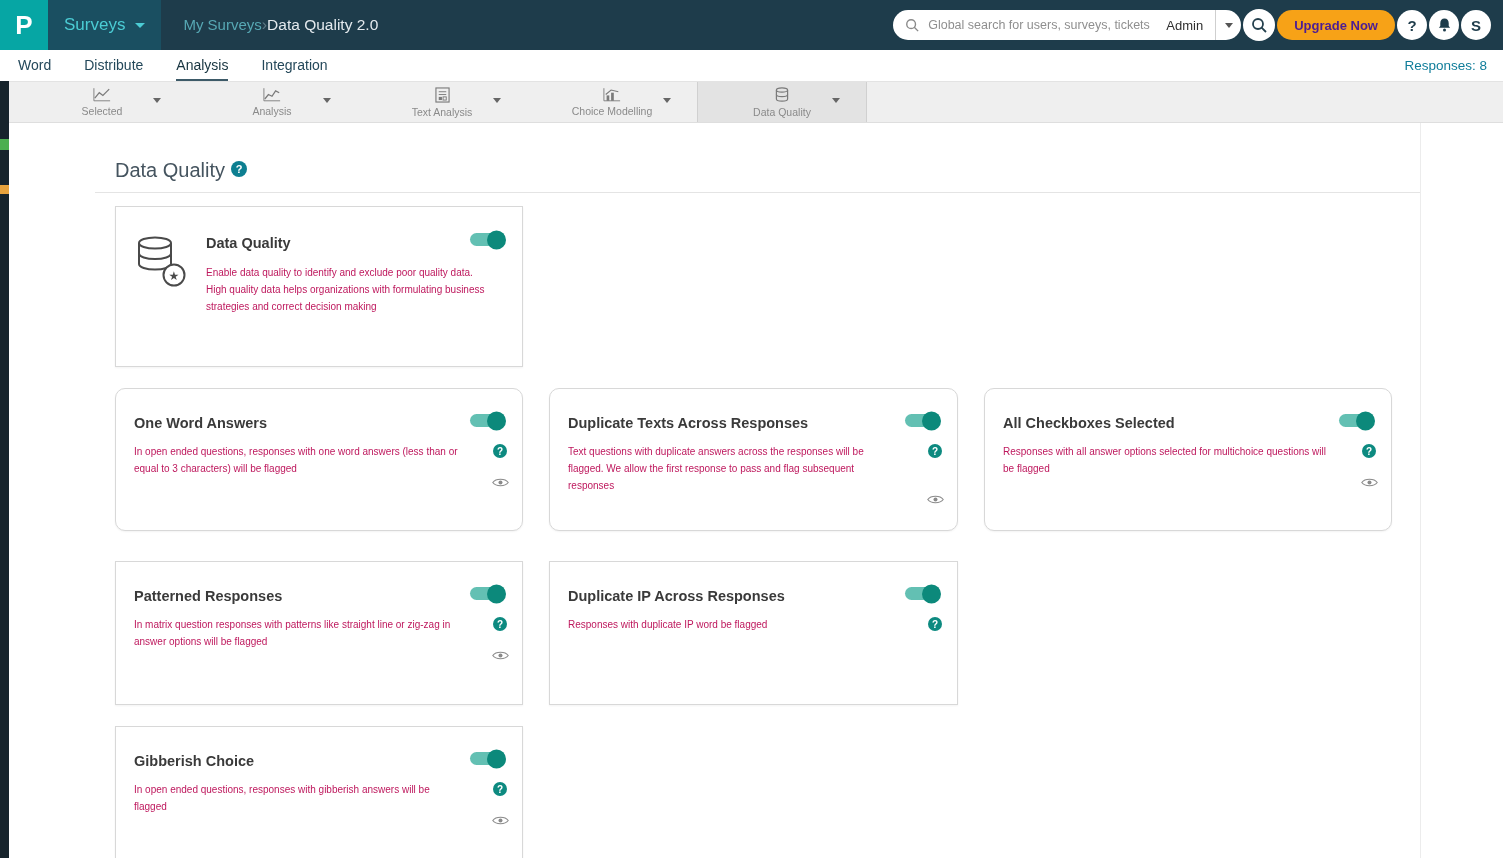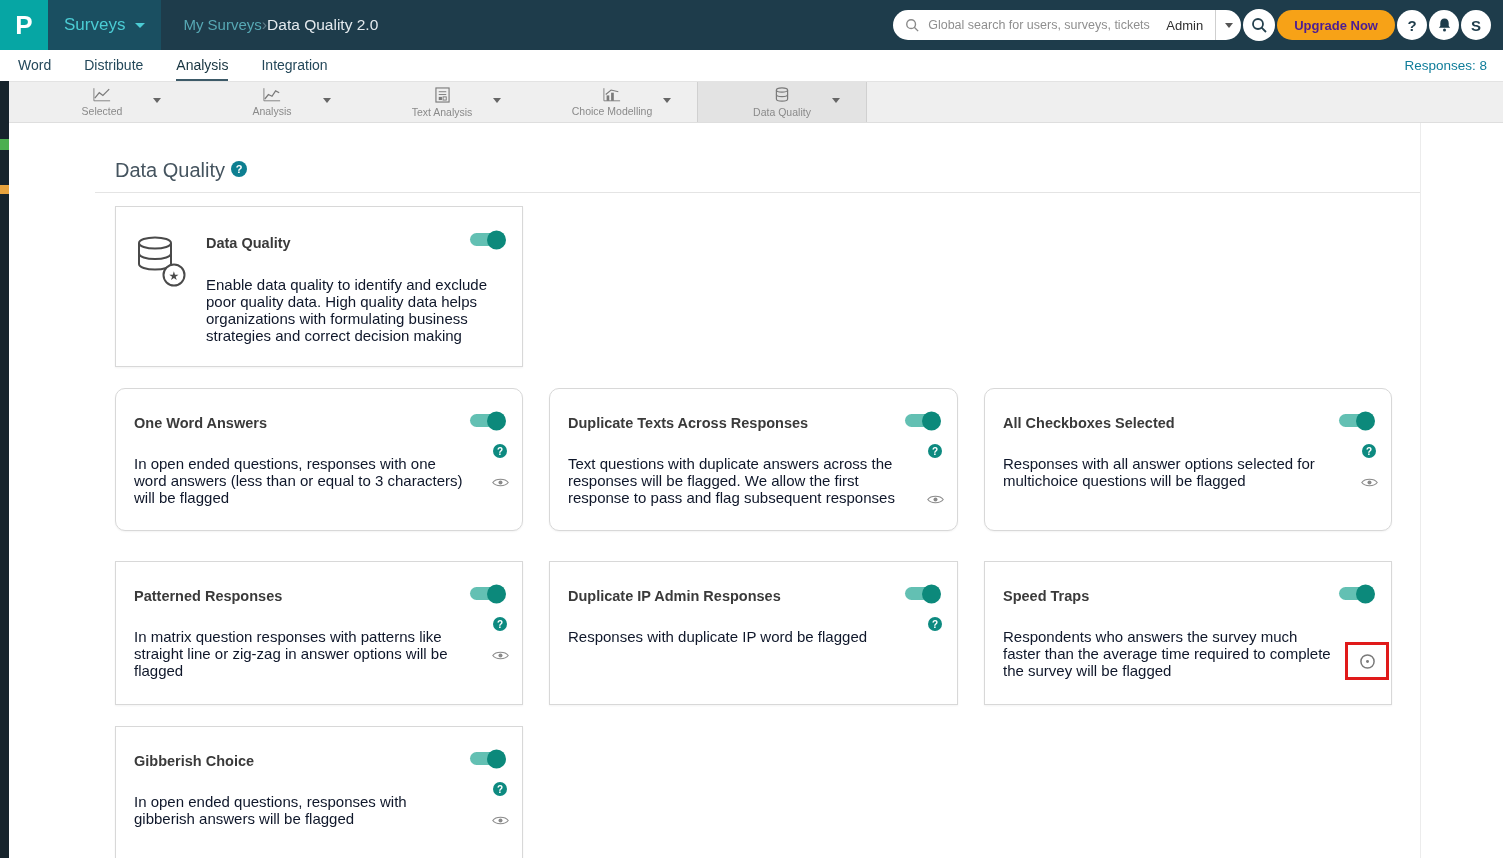--- a/index.html
+++ b/index.html
@@ -66,21 +66,21 @@
   .card { position:absolute; background:#fff; border:1px solid #d8d8d8; box-shadow:0 1px 2px rgba(0,0,0,0.05); }
   .c-main { left:20px; top:83px;  width:408px; height:161px; }
   .r2 { top:265px; height:143px;border-radius:10px; }
   .r3 { top:438px; height:144px; }
   .r4 { top:603px; height:161px; }
   .col1 { left:20px;  width:408px; }
   .col2 { left:454px; width:409px; }
   .col3 { left:889px; width:408px; }
 
   .card-title { position:absolute; left:18px; top:26px; font-size:14.5px; font-weight:bold; color:#3a3a3a; }
-  .card-desc  { position:absolute; left:18px; top:54px; width:330px; font-size:15px; color:#0f172a; line-height:17px;margin-top:12px; }
+  .card-desc  { position:absolute; left:18px; top:54px; width:330px; font-size:10px; color:#be185d; line-height:17px; }
   .toggle { position:absolute; right:18px; top:25px; width:34px; height:13px; border-radius:7px; background:#63c0b3; cursor:pointer; }
   .toggle::after { content:""; position:absolute; right:-2px; top:50%; transform:translateY(-50%);
                    width:19px; height:19px; border-radius:50%; background:#0c897b; }
   .help-badge { position:absolute; right:15px; top:55px; width:14px; height:14px; border-radius:50%;
                 background:#0d8a80; color:#fff; font-size:10px; font-weight:bold;
                 display:flex; align-items:center; justify-content:center; cursor:pointer; }
   .eye { position:absolute; right:13px; top:88px; cursor:pointer; display:flex; }
 
   
   .c-main .card-title { left:90px; top:28px; }
@@ -273,37 +273,26 @@
     <span class="help-badge">?</span>
     <span class="eye">
       <svg width="17" height="11" viewBox="0 0 22 13">
           <path d="M1 6.5 C5 1 17 1 21 6.5 C17 12 5 12 1 6.5 Z" fill="none" stroke="#8a8a8a" stroke-width="1.4"></path>
           <circle cx="11" cy="6.5" r="2.6" fill="#8a8a8a"></circle>
         </svg>
     </span>
   </div>
 
   <div class="card r3 col2">
-    <span class="card-title">Duplicate IP Admin Responses</span>
+    <span class="card-title">Duplicate IP Across Responses</span>
     <span class="toggle"></span>
     <span class="card-desc">Responses with duplicate IP word be flagged</span>
     <span class="help-badge">?</span>
   </div>
 
-  <div class="card r3 col3">
-    <span class="card-title">Speed Traps</span>
-    <span class="toggle"></span>
-    <span class="card-desc">Respondents who answers the survey much faster than the average time required to complete the survey will be flagged</span>
-    <span class="flag-box">
-      <svg width="17" height="17" viewBox="0 0 16 16">
-          <circle cx="8" cy="8" r="6.2" fill="none" stroke="#7a7a7a" stroke-width="1.4"></circle>
-          <circle cx="8" cy="8" r="1.4" fill="#7a7a7a"></circle>
-        </svg>
-    </span>
-  </div>
 
   <div class="card r4 col1">
     <span class="card-title">Gibberish Choice</span>
     <span class="toggle"></span>
     <span class="card-desc">In open ended questions, responses with gibberish answers will be flagged</span>
     <span class="help-badge">?</span>
     <span class="eye">
       <svg width="17" height="11" viewBox="0 0 22 13">
           <path d="M1 6.5 C5 1 17 1 21 6.5 C17 12 5 12 1 6.5 Z" fill="none" stroke="#8a8a8a" stroke-width="1.4"></path>
           <circle cx="11" cy="6.5" r="2.6" fill="#8a8a8a"></circle>

